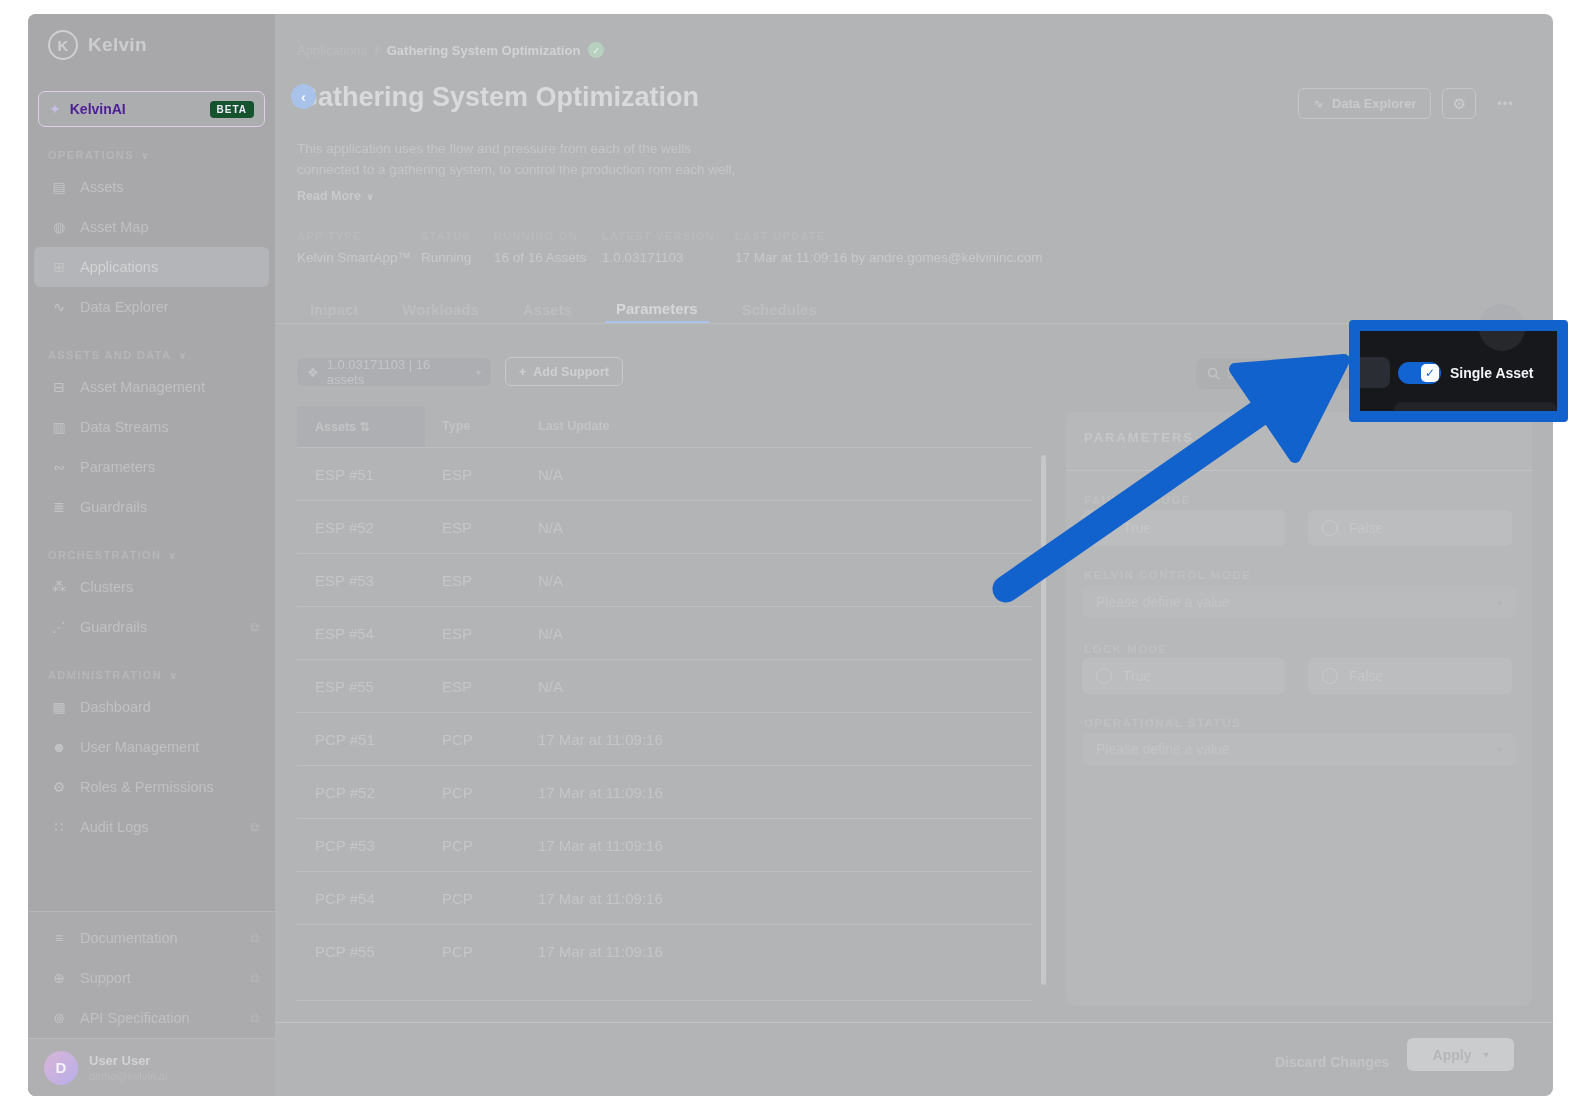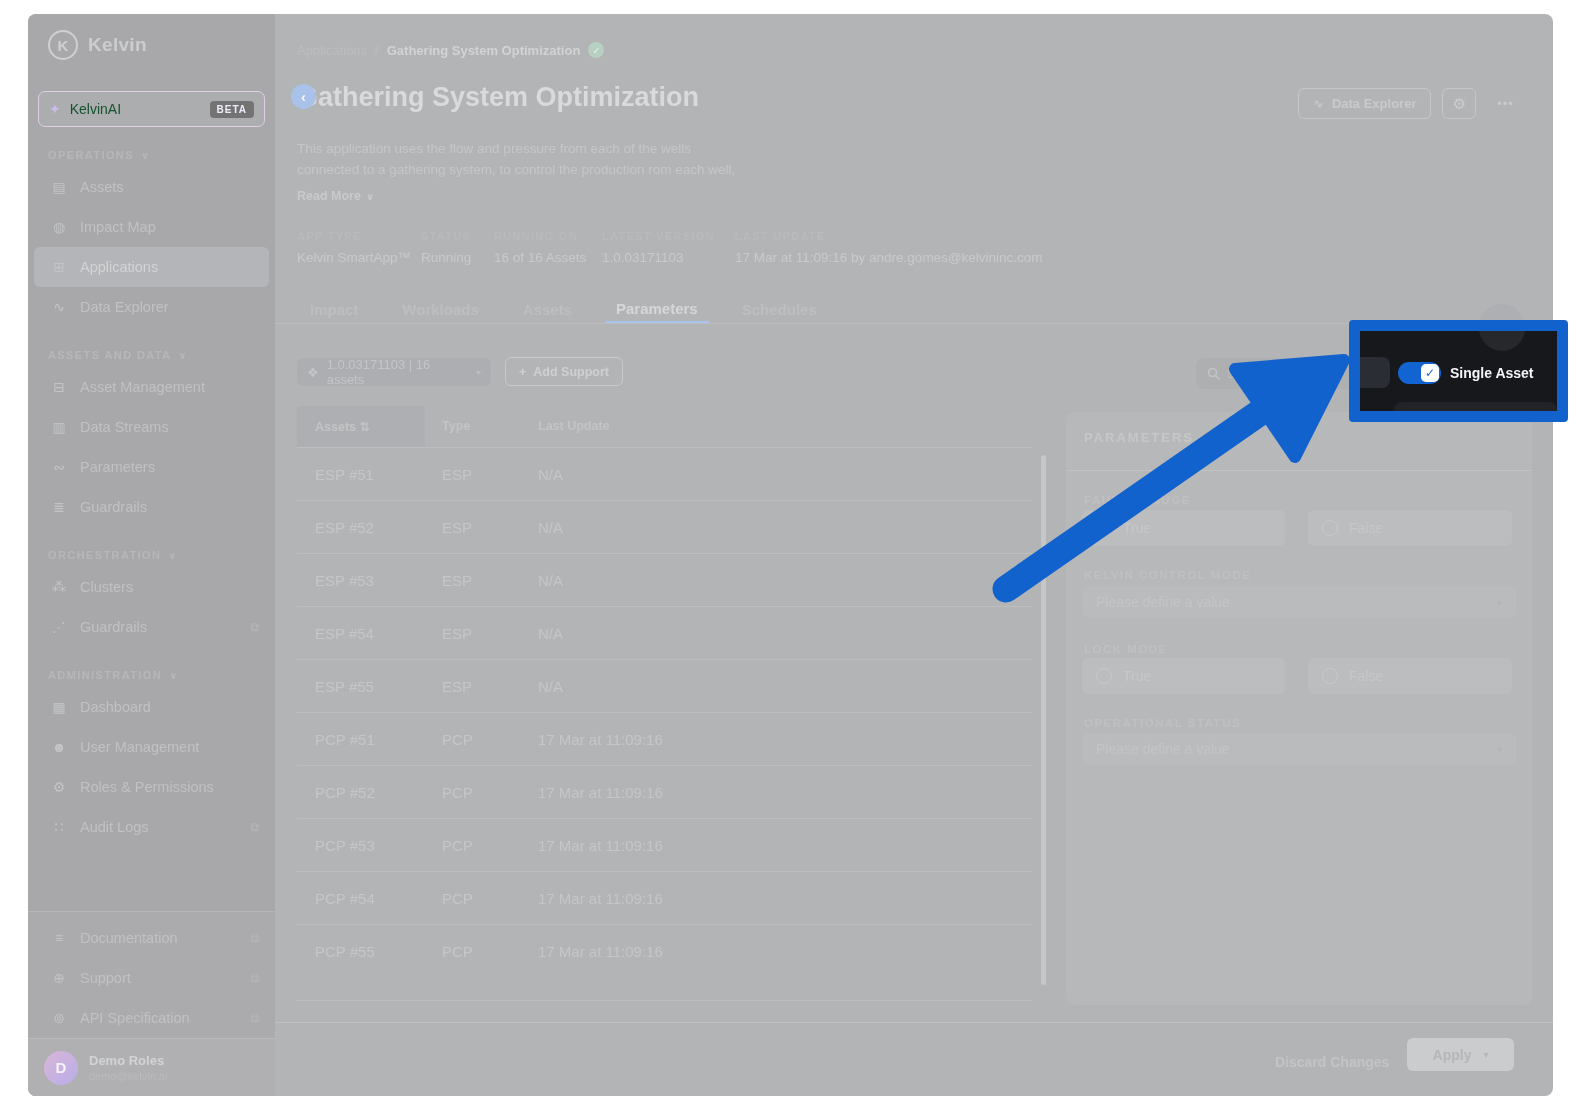--- a/index.html
+++ b/index.html
@@ -13,22 +13,22 @@
 
   
   .sidebar { position:absolute; left:0; top:0; width:247px; height:1082px; background:#a8a8aa; }
   .sb-logo { height:62px; display:flex; align-items:center; padding:0 20px; gap:10px; }
   .k-circle { width:30px; height:30px; border:2px solid #cfd0d2; border-radius:50%;
     color:#cfd0d2; font-size:15px; font-weight:bold; display:flex; align-items:center; justify-content:center; }
   .k-word { color:#cccdcf; font-size:19px; font-weight:bold; letter-spacing:.3px; }
   .ai-box { margin:15px 10px 0 10px; height:36px; border:1px solid #e0cde6; border-radius:7px;
     background:#acadaf; display:flex; align-items:center; padding:0 10px; gap:9px; }
   .ai-spark { color:#c9bcec; font-size:14px; }
-  .ai-label { color:#14532d; font-size:14px; flex:1; }
-  .beta { background:#737373; color:#efecfa; font-size:10px; font-weight:bold; letter-spacing:1px;
+  .ai-label { color:#4c1d95; font-size:14px; flex:1;font-weight:bold; }
+  .beta { background:#14532d; color:#efecfa; font-size:10px; font-weight:bold; letter-spacing:1px;
     border-radius:4px; padding:3px 7px; }
   .sec-h { margin:18px 0 2px 0; padding:0 20px; height:20px; display:flex; align-items:center; gap:7px;
     color:#b6b7b9; font-size:11px; font-weight:bold; letter-spacing:1.4px; }
   .sec-h .chev { font-size:10px; }
   .sb-item { height:40px; display:flex; align-items:center; padding:0 16px 0 22px; gap:12px;
     color:#c0c1c3; font-size:14.5px; }
   .sb-item .ico { width:18px; text-align:center; font-size:14px; color:#c3c4c6; }
   .sb-item .lbl { flex:1; }
   .sb-item .ext { font-size:12px; color:#b7b8ba; }
   .sb-item.active { background:#b4b5b8; border-radius:6px; margin:0 6px; padding:0 10px 0 16px; color:#d2d3d5; }
@@ -146,21 +146,21 @@
       <div class="sec-h">
         <span>OPERATIONS</span>
         <span class="chev">∨</span>
       </div>
       <div class="sb-item">
         <span class="ico">▤</span>
         <span class="lbl">Assets</span>
       </div>
       <div class="sb-item">
         <span class="ico">◍</span>
-        <span class="lbl">Impact Map</span>
+        <span class="lbl">Asset Map</span>
       </div>
       <div class="sb-item active">
         <span class="ico">⊞</span>
         <span class="lbl">Applications</span>
       </div>
       <div class="sb-item">
         <span class="ico">∿</span>
         <span class="lbl">Data Explorer</span>
       </div>
 
@@ -233,21 +233,21 @@
           <span class="ext">⧉</span>
         </div>
         <div class="sb-item">
           <span class="ico">⊚</span>
           <span class="lbl">API Specification</span>
           <span class="ext">⧉</span>
         </div>
         <div class="user-row">
           <div class="avatar">D</div>
           <div>
-            <div class="u-name">Demo Roles</div>
+            <div class="u-name">User User</div>
             <div class="u-mail">demo@kelvin.ai</div>
           </div>
         </div>
       </div>
     </div>
 
     <div class="collapse-btn">
       <span>‹</span>
     </div>
 

